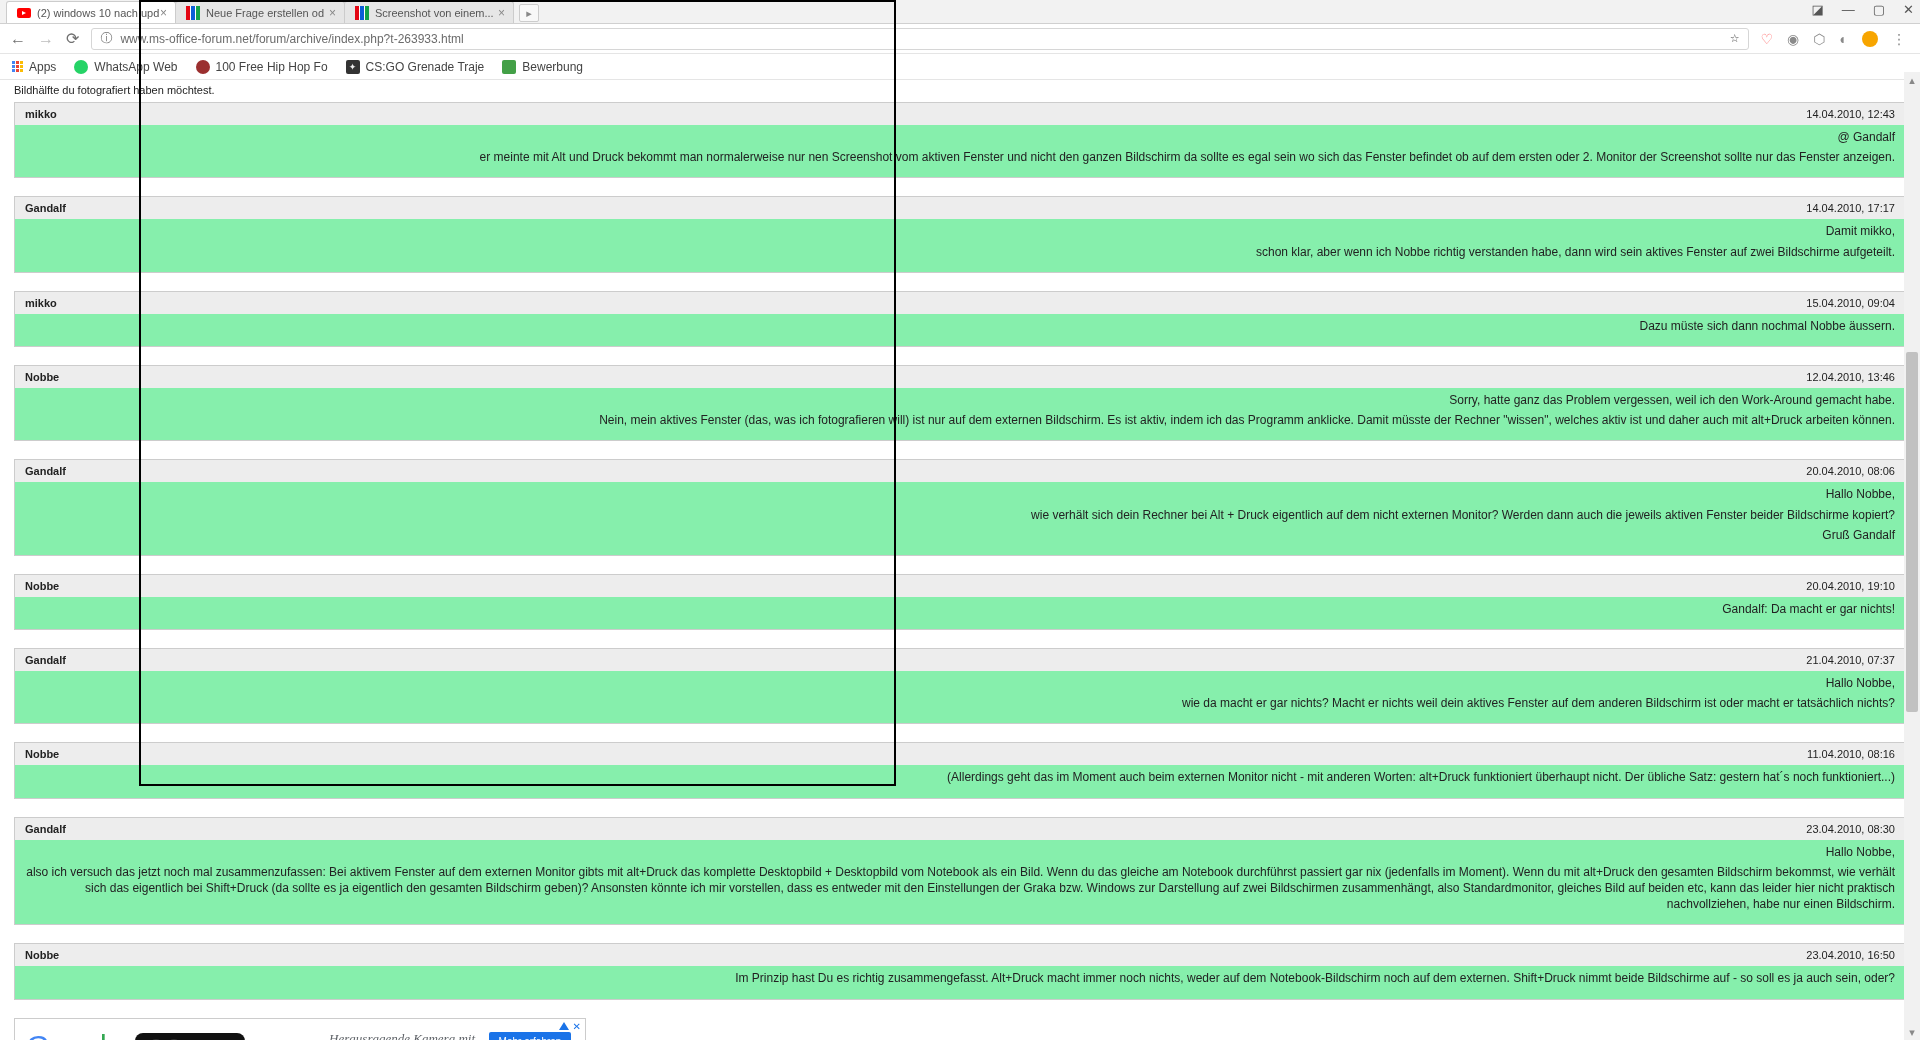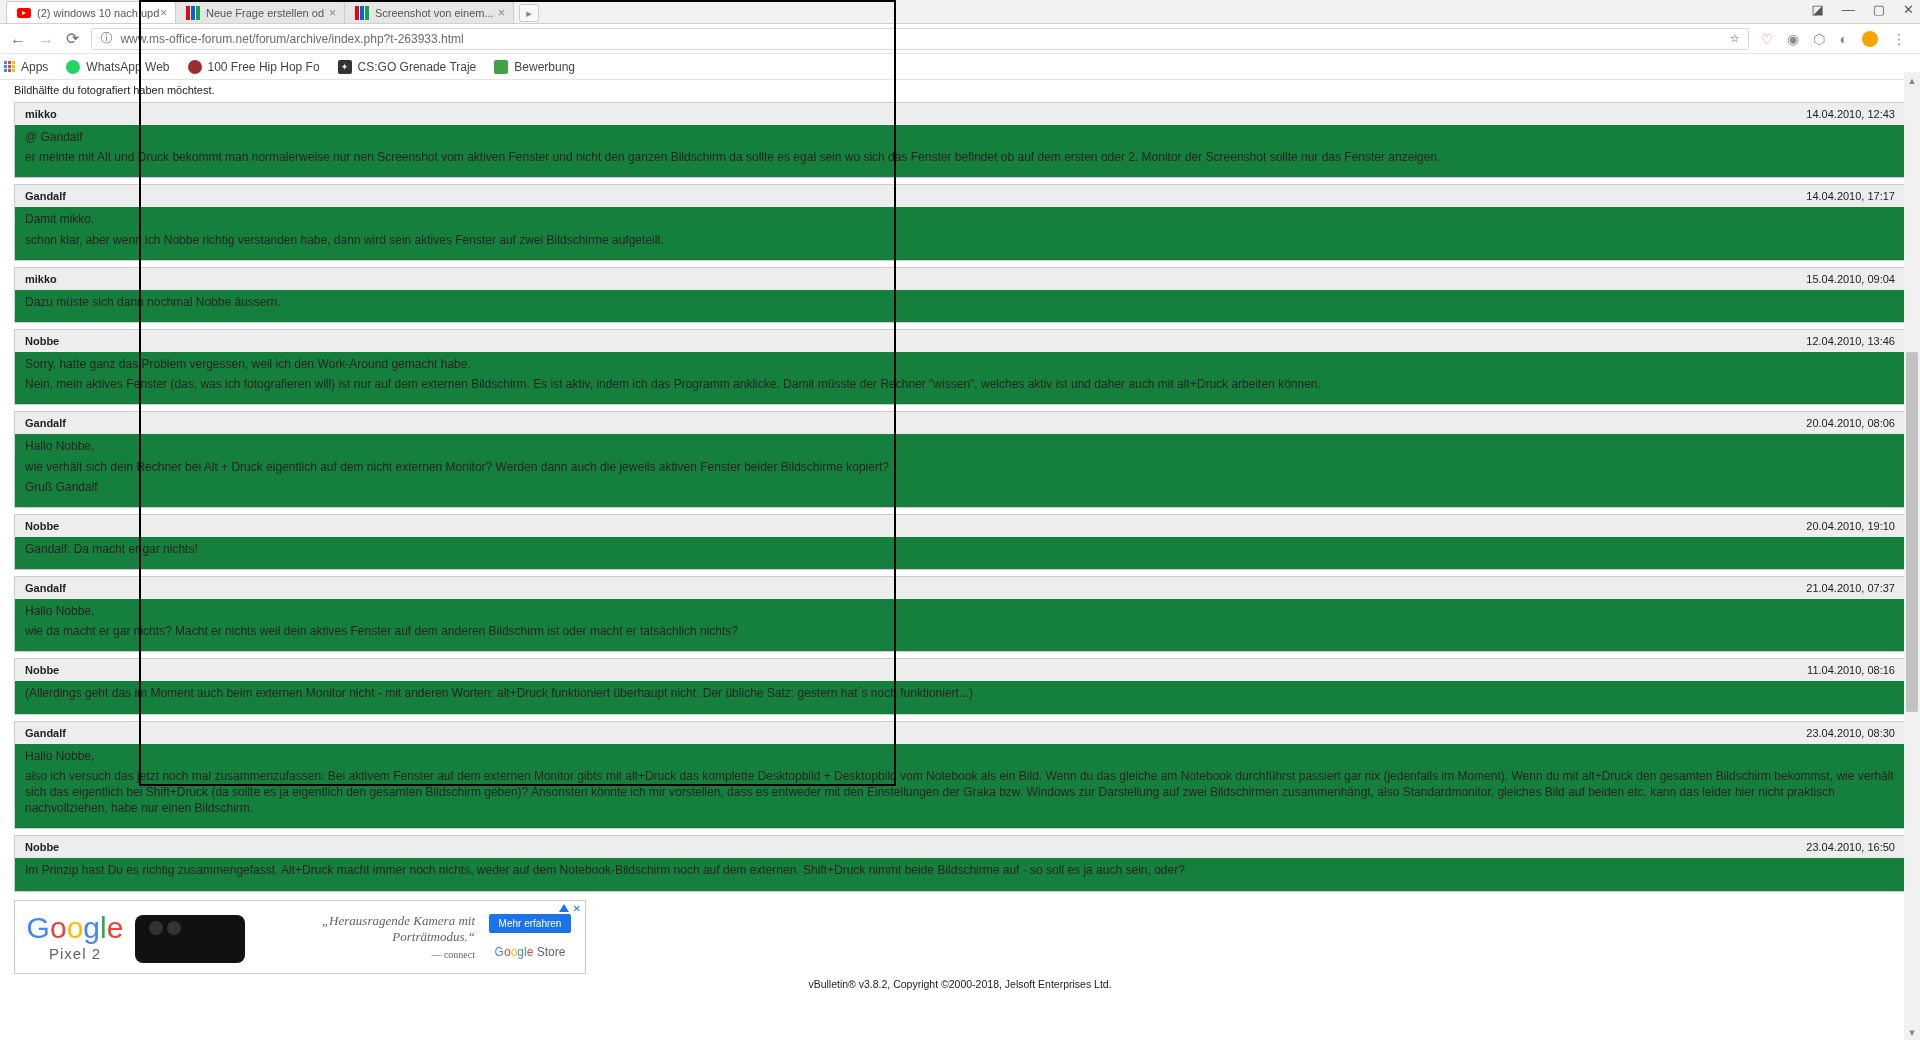--- a/index.html
+++ b/index.html
@@ -17,34 +17,34 @@
   .addrrow { height:30px; display:flex; align-items:center; padding:0 10px; gap:12px; border-bottom:1px solid #e5e5e5;}
   .navbtn { color:#717171; font-size:16px; }
   .navbtn.disabled { color:#bdbdbd;}
   .omnibox { flex:1; height:22px; border:1px solid #d6d6d6; border-radius:3px; display:flex; align-items:center; padding:0 8px; gap:8px; color:#555;}
   .omnibox .secure { color:#777; font-size:12px;}
   .omnibox .url { font-size:12px; color:#6b6b6b; }
   .omnibox .url .path { color:#6b6b6b; }
   .addr-icons { display:flex; align-items:center; gap:14px; color:#8a8a8a; font-size:14px; padding-right:4px;}
   .heart { color:#ff7a7a; }
   .avatar { width:16px; height:16px; border-radius:50%; background:#f7a500;}
-  .bookbar { height:26px; display:flex; align-items:center; gap:18px; padding:0 4px; border-bottom:1px solid #e5e5e5; font-size:12px; color:#444;}
+  .bookbar { height:26px; display:flex; align-items:center; gap:18px; padding:0 12px; border-bottom:1px solid #e5e5e5; font-size:12px; color:#444;}
   .bookbar .bm { display:flex; align-items:center; gap:6px;}
   .apps-ico { display:inline-grid; grid-template-columns:repeat(3,3px); grid-template-rows:repeat(3,3px); gap:1px;}
   .apps-ico i { width:3px; height:3px; background:#4285f4;}
   .apps-ico i:nth-child(3n+2){background:#ea4335}
   .apps-ico i:nth-child(3n){background:#fbbc05}
   .wa { width:14px; height:14px; border-radius:50%; background:#25d366;}
   .reddot{width:14px;height:14px;border-radius:50%;background:#9b2f2f;}
   .csgo{width:14px;height:14px;background:#333;border-radius:2px;display:flex;align-items:center;justify-content:center;color:#eee;font-size:9px;}
   .leaf{width:14px;height:14px;background:#43a047;border-radius:2px;}
   
   .page { padding:4px 14px 20px 14px; }
   .pre-line { font-size:11px; color:#222; margin-bottom:6px;}
-  .post { border:1px solid #ccc; margin-bottom:6px; background:#15803d; }
+  .post { border:1px solid #ccc; margin-bottom:18px; background:#86efac;text-align:right; }
   .post-head { background:#ededed; padding:5px 10px; display:flex; justify-content:space-between; font-size:11px;}
   .post-head .author{ font-weight:bold; color:#222;}
   .post-head .ts{ color:#222;}
   .post-body { padding:4px 10px 8px 10px; font-size:12px; line-height:1.35; color:#222;}
   .post-body p { margin-bottom:4px; }
   
   .ad { border:1px solid #ccc; width:572px; height:74px; margin:8px 0 4px 0; display:flex; align-items:center; position:relative; background:#fff;}
   .ad .glogo { width:120px; text-align:center; font-family: 'Product Sans', Arial, sans-serif;}
   .ad .glogo .g { font-size:30px; }
   .ad .glogo .g span:nth-child(1){color:#4285F4}

